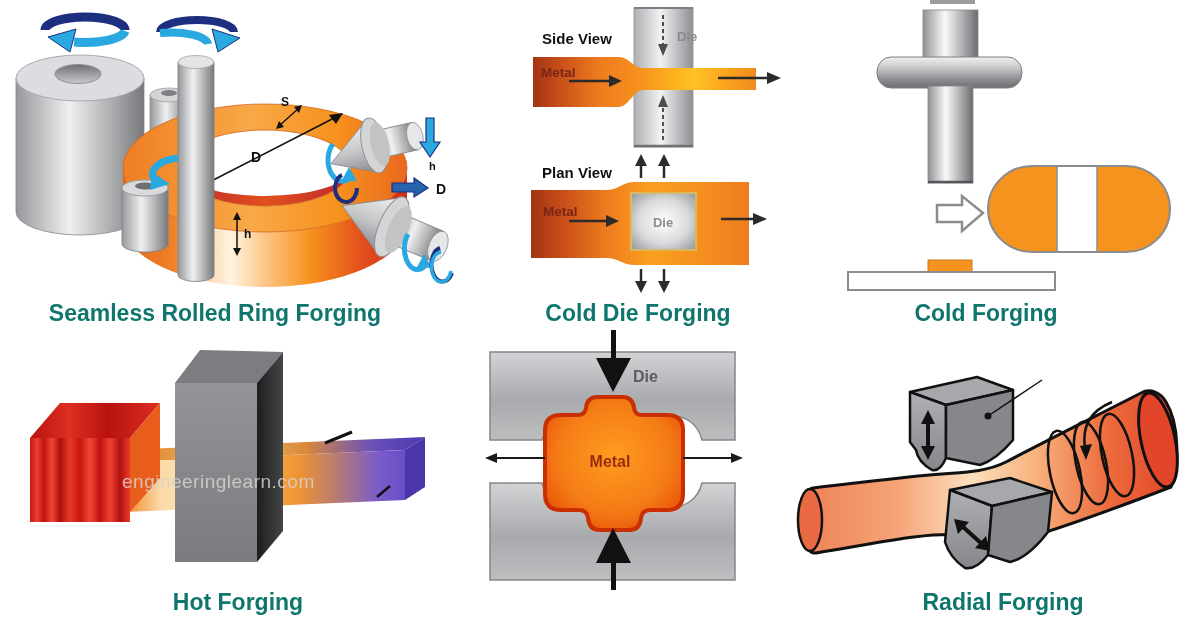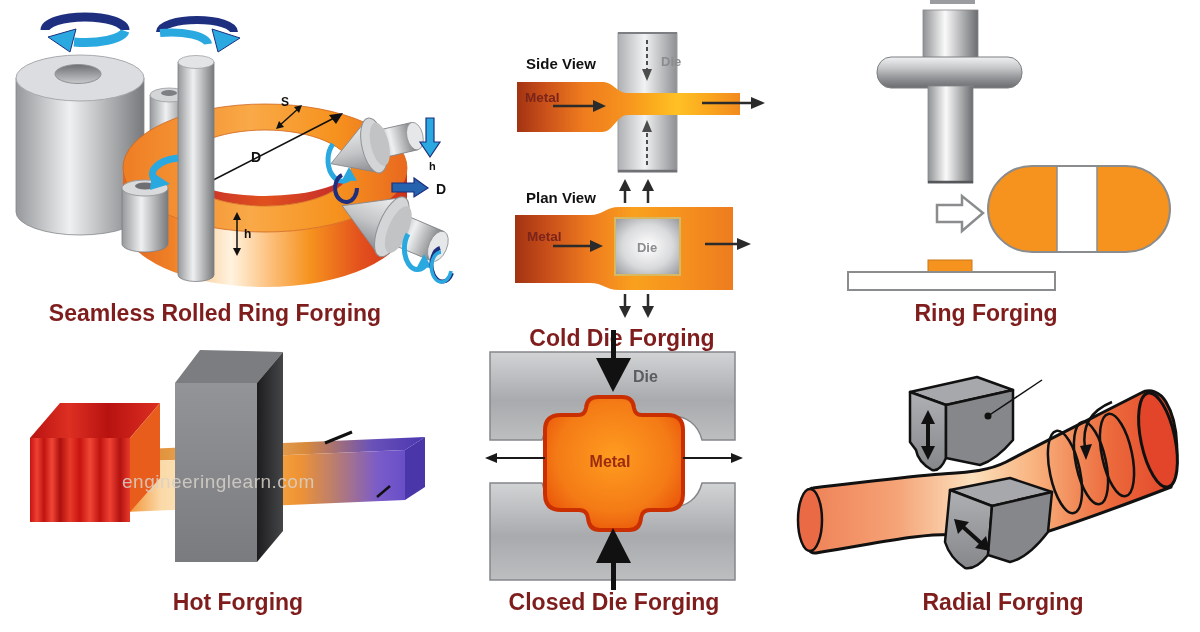--- a/index.html
+++ b/index.html
@@ -1,20 +1,20 @@
 <!DOCTYPE html>
 <html><head>
 <meta charset="utf-8">
 <style>
   html,body{margin:0;padding:0;background:#fff;}
   #stage{position:relative;width:1200px;height:632px;background:#fff;overflow:hidden;
          font-family:"Liberation Sans",sans-serif;}
   .panel{position:absolute;}
   .caption{position:absolute;text-align:center;font-weight:700;font-size:23px;
-           color:#7f1d1d;line-height:26px;white-space:nowrap;}
+           color:#0f766e;line-height:26px;white-space:nowrap;}
   svg text{font-family:"Liberation Sans",sans-serif;}
 </style>
 </head>
 <body>
 
 <div id="stage">
 
   <div class="panel" style="left:0;top:0;width:460px;height:300px;">
     <svg width="460" height="300" viewBox="0 0 460 300">
       <defs>
@@ -155,21 +155,21 @@
       </g>
       <text x="429" y="170" font-size="11" font-weight="700" fill="#111">h</text>
       <g>
         <polygon points="392,183 414,183 414,178 428,188 414,197 414,192 392,192" fill="#2563ae" stroke="#1d2f7e" stroke-width="1.2"></polygon>
       </g>
       <text x="436" y="194" font-size="14" font-weight="700" fill="#111">D</text>
     </svg>
     <div class="caption" style="left:0;top:300px;width:430px;">Seamless Rolled Ring Forging</div>
   </div>
 
-  <div class="panel" style="left:440px;top:0;width:364px;height:300px;margin-top:25px;">
+  <div class="panel" style="left:456px;top:0;width:364px;height:300px;">
     <svg width="364" height="300" viewBox="0 0 364 300">
       <defs>
         <linearGradient id="o-die" x1="0" y1="0" x2="1" y2="0">
           <stop offset="0" stop-color="#aeb0b3"></stop>
             <stop offset="0.45" stop-color="#f1f2f3"></stop>
           <stop offset="1" stop-color="#8d8f92"></stop>
         </linearGradient>
         <linearGradient id="o-barside" x1="77" y1="0" x2="300" y2="0" gradientUnits="userSpaceOnUse">
           <stop offset="0" stop-color="#a23312"></stop>
             <stop offset="0.12" stop-color="#c94f1a"></stop>
@@ -291,21 +291,21 @@
         <rect x="257" y="167" width="40" height="84" fill="#ffffff"></rect>
         <line x1="257" y1="167" x2="257" y2="251" stroke="#8a8c8e" stroke-width="1.5"></line>
         <line x1="297" y1="167" x2="297" y2="251" stroke="#8a8c8e" stroke-width="1.5"></line>
       </g>
 
       <g>
         <rect x="128" y="260" width="44" height="13" fill="#f6921e" stroke="#c8781a" stroke-width="1"></rect>
         <rect x="48" y="272" width="207" height="18" fill="#ffffff" stroke="#8a8c8e" stroke-width="2"></rect>
       </g>
     </svg>
-    <div class="caption" style="left:0;top:300px;width:372px;">Ring Forging</div>
+    <div class="caption" style="left:0;top:300px;width:372px;">Cold Forging</div>
   </div>
 
   <div class="panel" style="left:0;top:330px;width:460px;height:260px;">
     <svg width="460" height="260" viewBox="0 0 460 260">
       <defs>
         <linearGradient id="h-barfront" x1="125" y1="0" x2="425" y2="0" gradientUnits="userSpaceOnUse">
           <stop offset="0" stop-color="#f08a28"></stop>
             <stop offset="0.12" stop-color="#fbd9a8"></stop>
           <stop offset="0.30" stop-color="#fdebc6"></stop>
             <stop offset="0.45" stop-color="#f8b049"></stop>
@@ -418,21 +418,20 @@
       <g stroke="#1a1a1a" fill="#1a1a1a">
         <line x1="105" y1="128" x2="55" y2="128" stroke-width="2"></line>
         <polygon points="45,128 57,123 57,133" stroke="none"></polygon>
         <line x1="243" y1="128" x2="293" y2="128" stroke-width="2"></line>
         <polygon points="303,128 291,123 291,133" stroke="none"></polygon>
       </g>
 
       <text x="193" y="52" font-size="16" font-weight="700" fill="#5a5c5e">Die</text>
       <text x="170" y="137" text-anchor="middle" font-size="16" font-weight="700" fill="#9b2c0e">Metal</text>
     </svg>
-    <div class="caption" style="left:0;top:259px;width:348px;">Closed Die Forging</div>
   </div>
 
   <div class="panel" style="left:780px;top:330px;width:420px;height:260px;">
     <svg width="420" height="260" viewBox="0 0 420 260">
       <defs>
         <linearGradient id="f-bar" x1="0" y1="0" x2="1" y2="0">
           <stop offset="0" stop-color="#ef8055"></stop>
             <stop offset="0.25" stop-color="#f5a377"></stop>
           <stop offset="0.45" stop-color="#fbe0bd"></stop>
             <stop offset="0.62" stop-color="#f8b27e"></stop>

